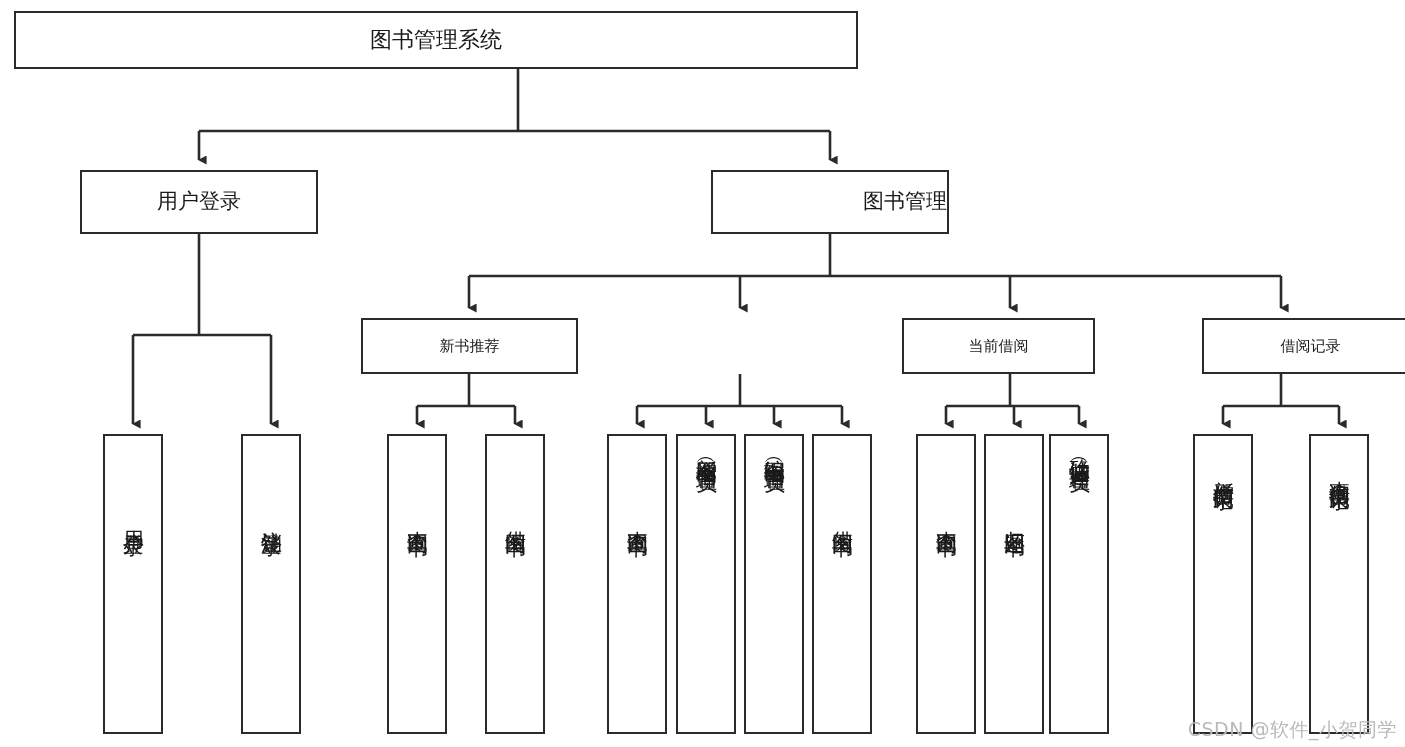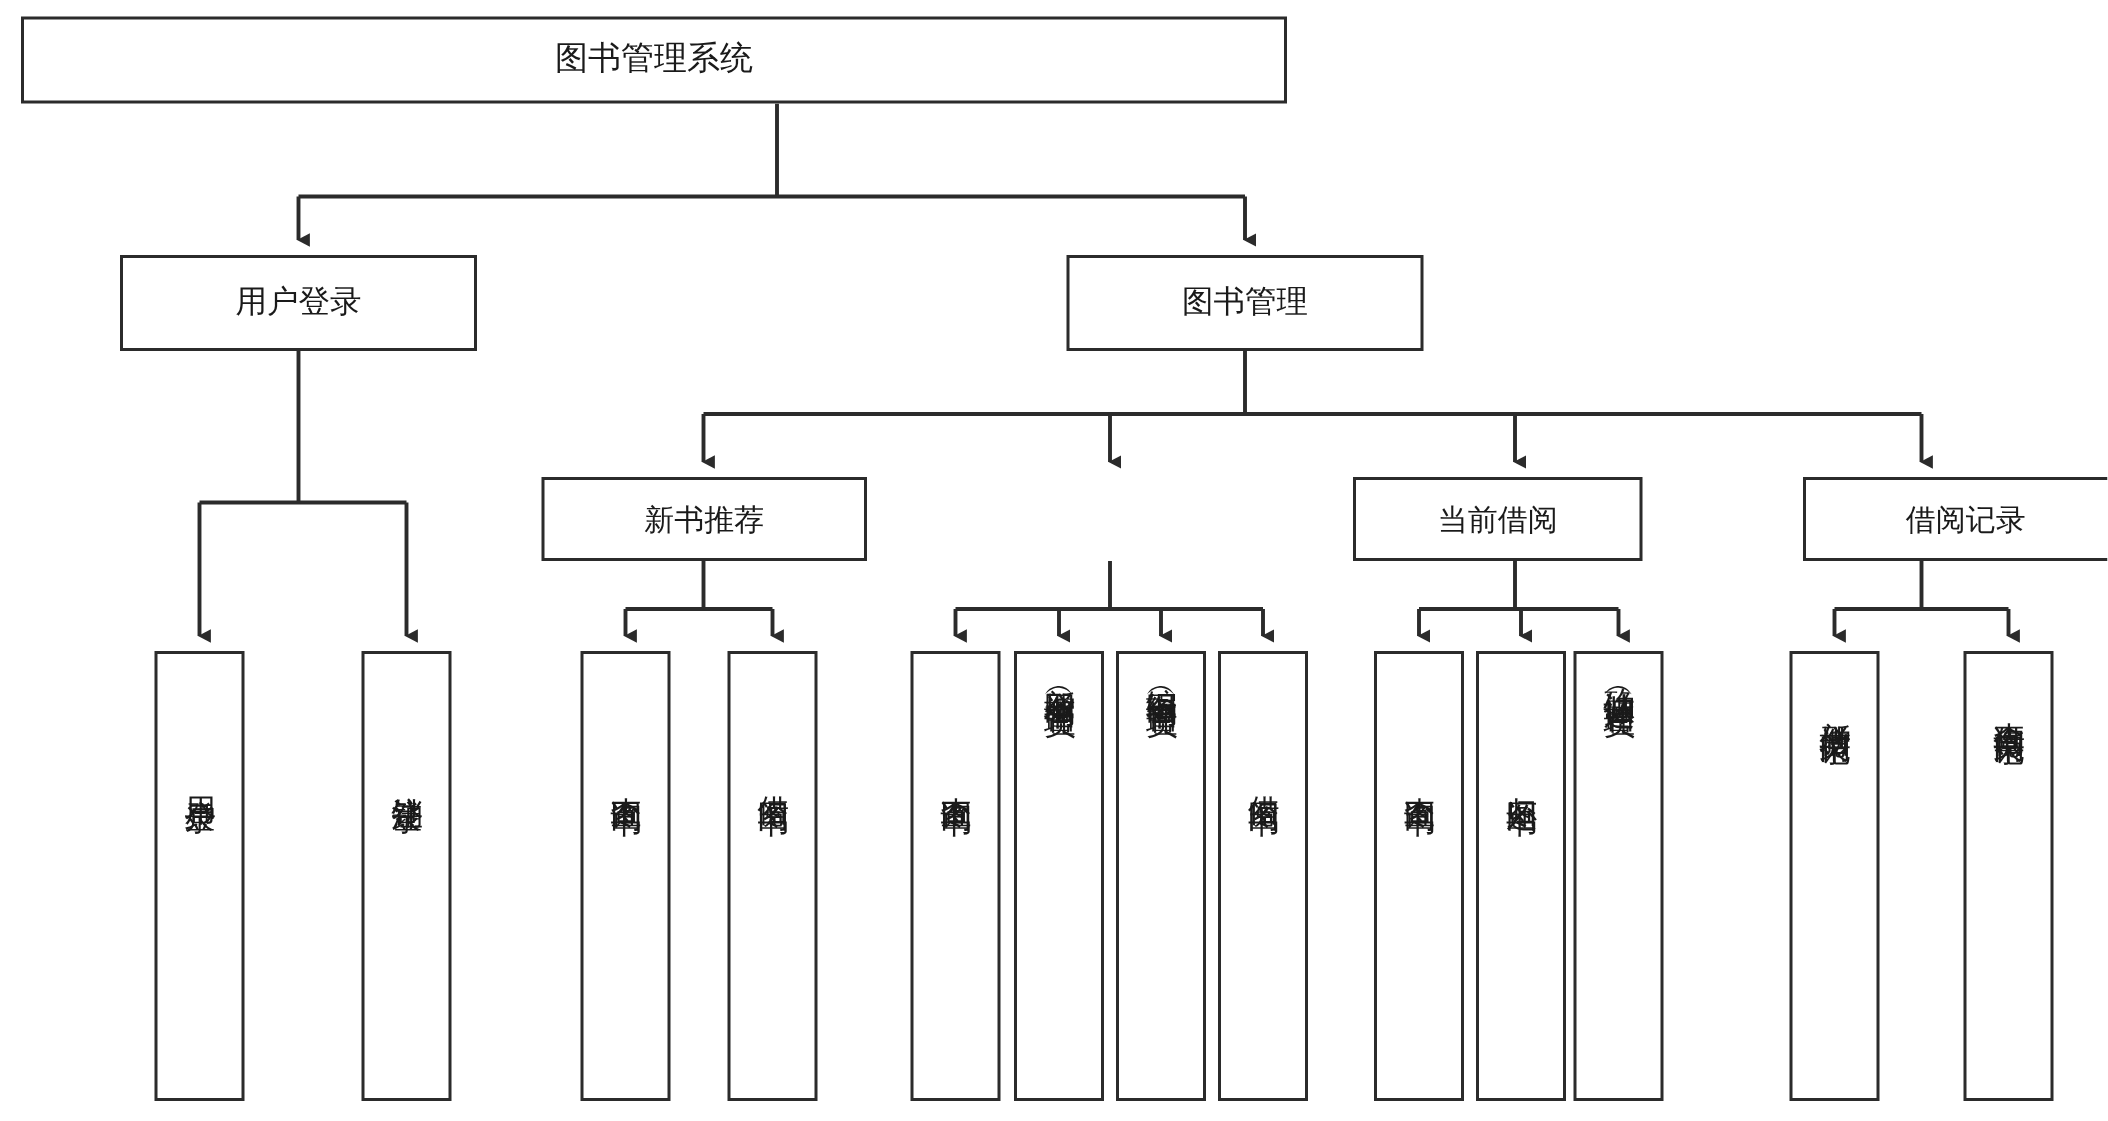--- a/index.html
+++ b/index.html
@@ -41,21 +41,21 @@
     line-height: 1.12;
     white-space: nowrap;
   }
   .node.root {
     font-size: 22px;
   }
   .node.level2 {
     font-size: 21px;
   }
   .node.level3 {
-    font-size: 20px;
+    font-size: 15px;
   }
   .node.leaf {
     font-size: 21px;
     align-items: flex-start;
     justify-content: center;
     padding-top: 6px;
   }
   .node.leaf .node-label {
     writing-mode: vertical-rl;
     text-orientation: upright;
@@ -136,21 +136,21 @@
   </svg>
 
   <div class="node root" style="left:14px; top:11px; width:844px; height:58px;">
     <span class="node-label">图书管理系统</span>
   </div>
 
   <div class="node level2" style="left:80px; top:170px; width:238px; height:64px;">
     <span class="node-label">用户登录</span>
   </div>
 
-  <div class="node level2" style="left:711px; top:170px; width:238px; height:64px;">
+  <div class="node level2" style="left:711px; top:170px; width:238px; height:64px;justify-content:flex-end;">
     <span class="node-label">图书管理</span>
   </div>
 
   <div class="node level3" style="left:361px; top:318px; width:217px; height:56px;">
     <span class="node-label">新书推荐</span>
   </div>
 
 
   <div class="node level3" style="left:902px; top:318px; width:193px; height:56px;">
     <span class="node-label">当前借阅</span>
@@ -205,14 +205,15 @@
   </div>
 
   <div class="node leaf tall-text" style="left:1193px; top:434px; width:60px; height:300px; padding-top:28px;">
     <span class="node-label">新增借阅记录</span>
   </div>
 
   <div class="node leaf tall-text" style="left:1309px; top:434px; width:60px; height:300px; padding-top:28px;">
     <span class="node-label">查询借阅记录</span>
   </div>
 
+  <div id="watermark">CSDN @软件_小贺同学</div>
 
 </div>
 
 </body></html>

